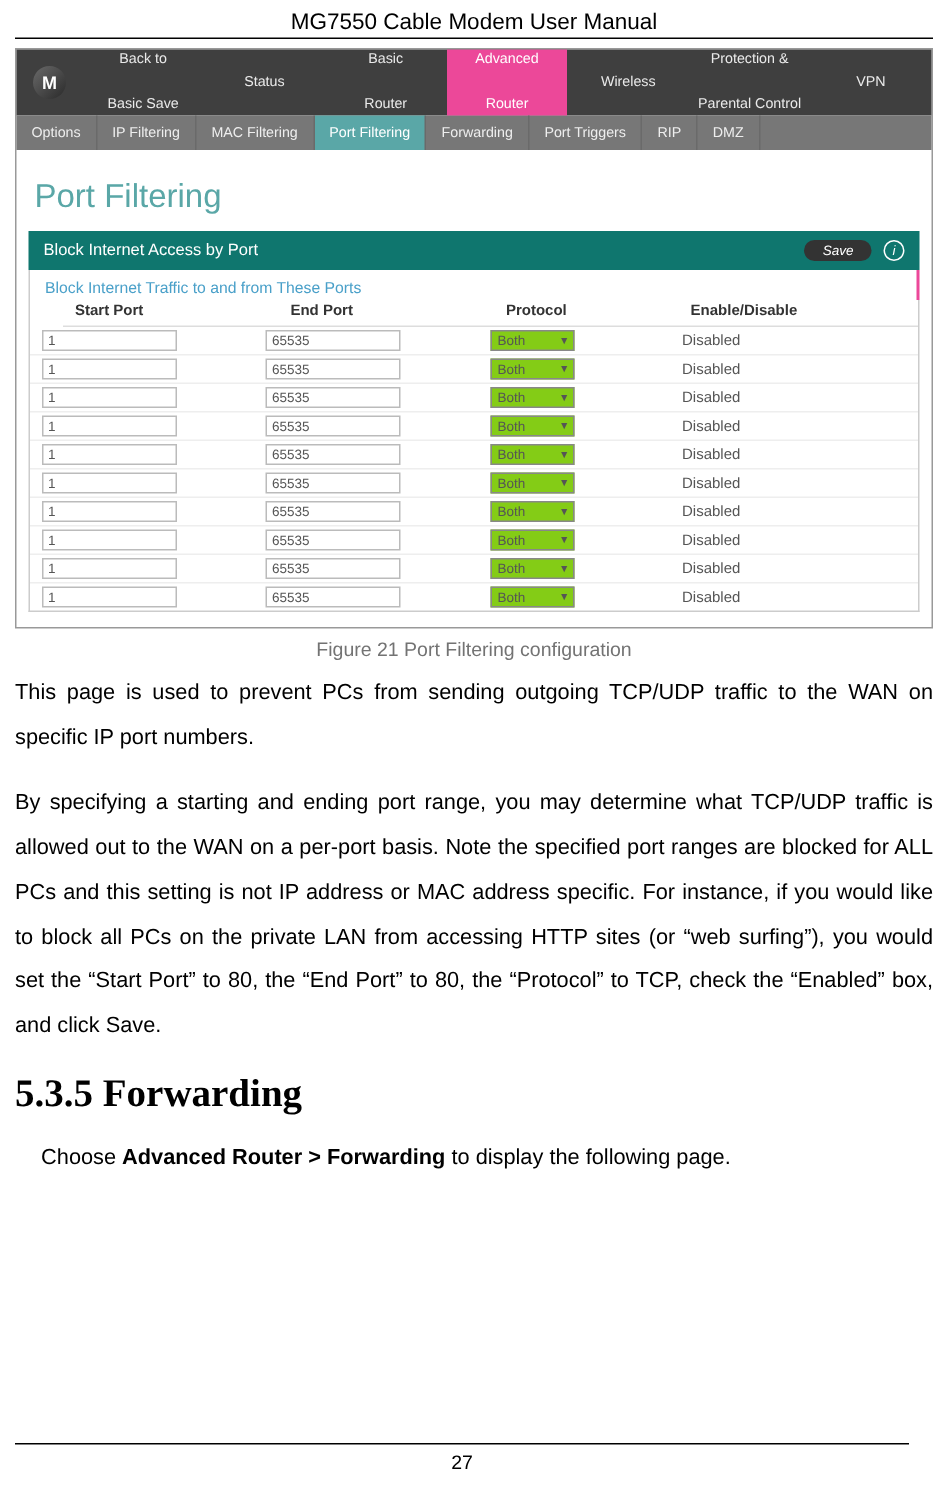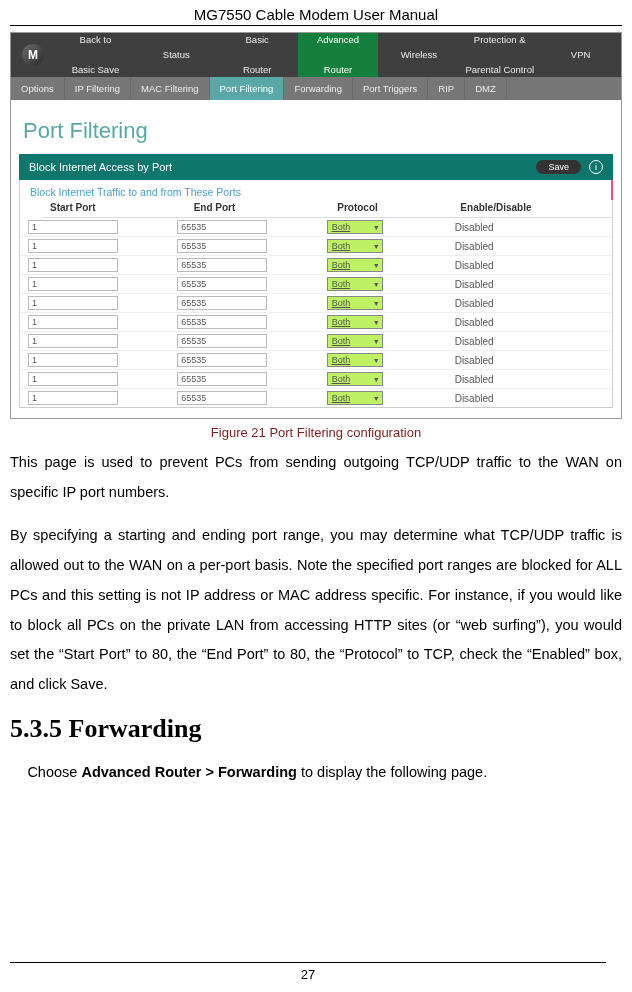--- a/index.html
+++ b/index.html
@@ -64,21 +64,21 @@
     flex-direction:column;
     align-items:center;
     justify-content:center;
     font-size: 9.5px;
     line-height: 1.1;
     text-align:center;
     padding: 0 2px;
     cursor:pointer;
     gap:20px;
   }
-  .topitem.active { background:#15803d; color:#fff; }
+  .topitem.active { background:#ec4899; color:#fff; }
   .subnav {
     display:flex;
     background:#777;
     color:#eee;
     font-size:9.5px;
   }
   .subitem {
     padding: 6px 10px;
     cursor:pointer;
     border-right:1px solid #6a6a6a;
@@ -94,21 +94,21 @@
   .block-bar {
     display:flex;
     align-items:center;
     justify-content:space-between;
     background:#0f766e;
     color:#fff;
     font-size:11px;
     padding: 6px 10px;
     margin: 0 8px;
   }
-  .block-bar-right { display:flex; align-items:center; gap:8px; }
+  .block-bar-right { display:flex; align-items:center; gap:8px;font-style:italic; }
   .save-btn {
     background:#333; color:#fff; border-radius:10px;
     font-size:9px; padding:2px 12px;
   }
   .help-icon {
     width:14px;height:14px;border-radius:50%;border:1px solid #fff;
     display:flex;align-items:center;justify-content:center;font-size:9px;
   }
   .traffic-bar {
     color:#4aa0c9;
@@ -139,37 +139,36 @@
     font-size:9px;
     padding:0px 3px;
     width: 90px;
     display:inline-block;
     color:#555;
     height:14px;
     line-height:12px;
   }
   .sel {
     border:1px solid #888;
-    background:#bef264;
+    background:#84cc16;
     font-size:9px;
     padding:0 14px 0 4px;
     position:relative;
     display:inline-block;
     height:14px; line-height:12px;
     width:56px;
-    text-decoration:underline;
   }
   .sel::after {
     content:"▼";
     position:absolute; right:2px; top:1px; font-size:7px;
   }
   .caption {
     text-align:center;
     font-size:13px;
-    color:#7f1d1d;
+    color:#737373;
     margin: 4px 0 8px;
   }
   .body-text {
     font-size:14.5px;
     line-height: 2.05;
     text-align: justify;
     margin-bottom: 14px;
   }
   .h-section {
     font-family: "Times New Roman", Times, serif;

